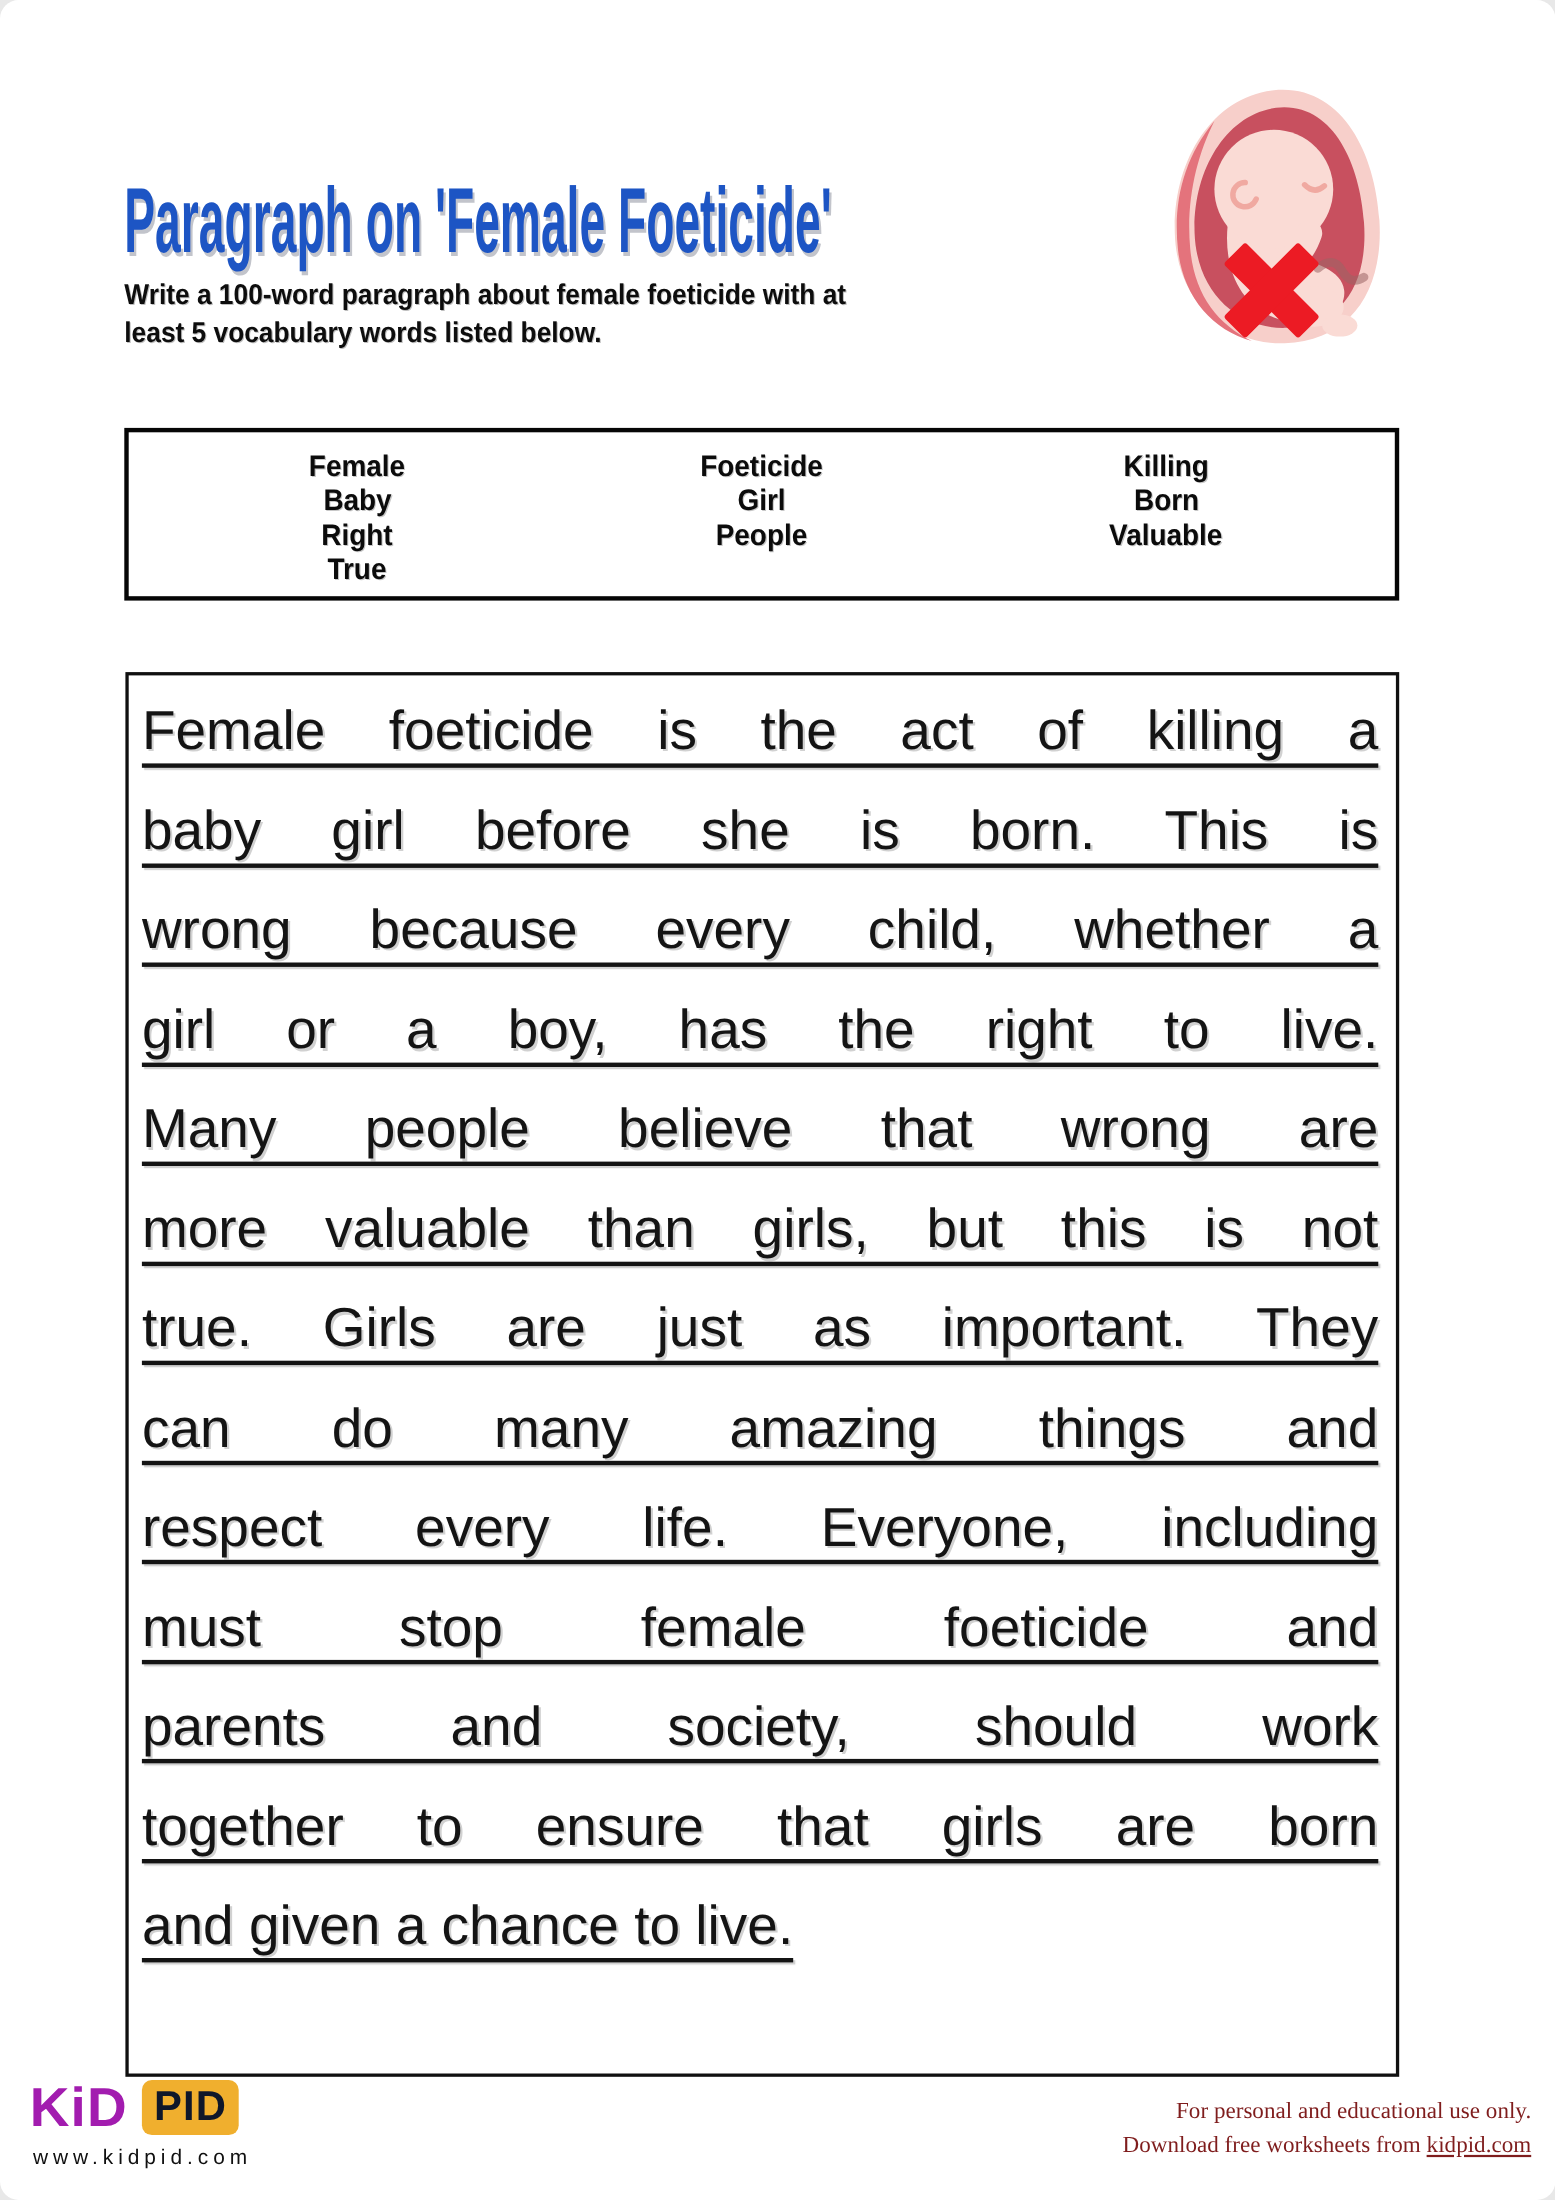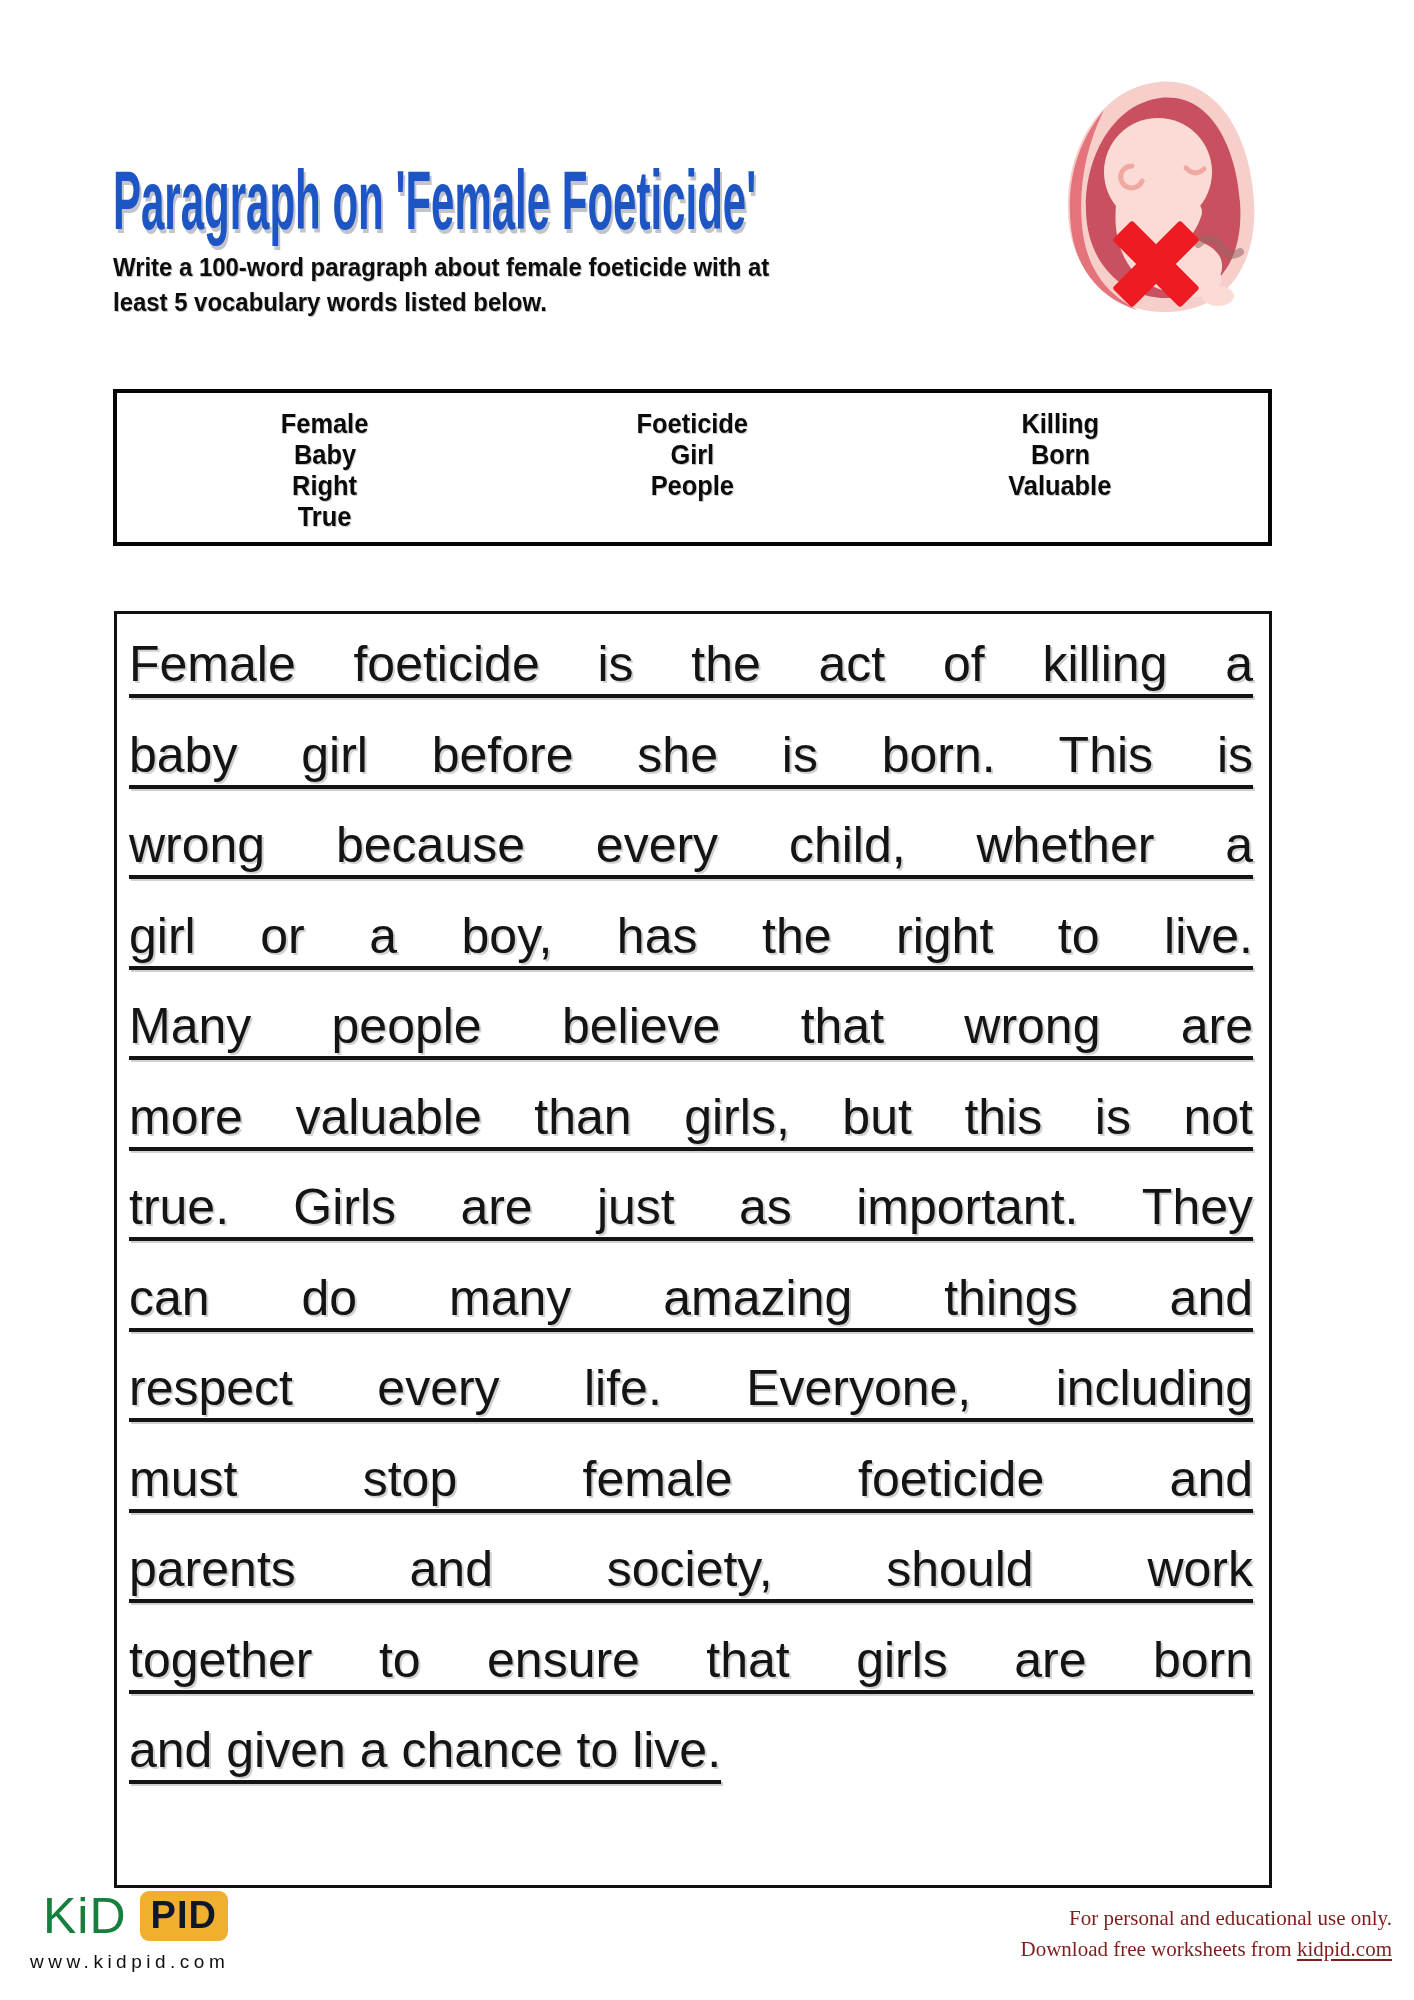--- a/index.html
+++ b/index.html
@@ -5,20 +5,21 @@
   * { margin: 0; padding: 0; box-sizing: border-box; }
   html, body { background: #e8e8e8; }
   .page {
     position: relative;
     width: 1414px;
     height: 2000px;
     background: #ffffff;
     font-family: "Liberation Sans", sans-serif;
     overflow: hidden;
     margin: 0 auto;
+    border-radius: 17px;
   }
 
   
   .title {
     position: absolute;
     left: 113px;
     top: 158px;
     font-size: 84px;
     font-weight: 800;
     color: #1D55C4;
@@ -110,25 +111,24 @@
   
   .logo {
     position: absolute;
     left: 27px;
     top: 1891px;
     display: flex;
     align-items: center;
   }
   .logo-kid {
     font-size: 50px;
-    font-weight: 400;
-    color: #15803d;
+    font-weight: 700;
+    color: #a21caf;
     letter-spacing: 1px;
     line-height: 1;
-    margin-left: 16px;
   }
   .logo-pid {
     display: inline-block;
     margin-left: 13px;
     background: #F0AF2E;
     color: #0f172a;
     font-size: 38px;
     font-weight: 800;
     line-height: 1;
     padding: 5px 11px 7px 11px;

